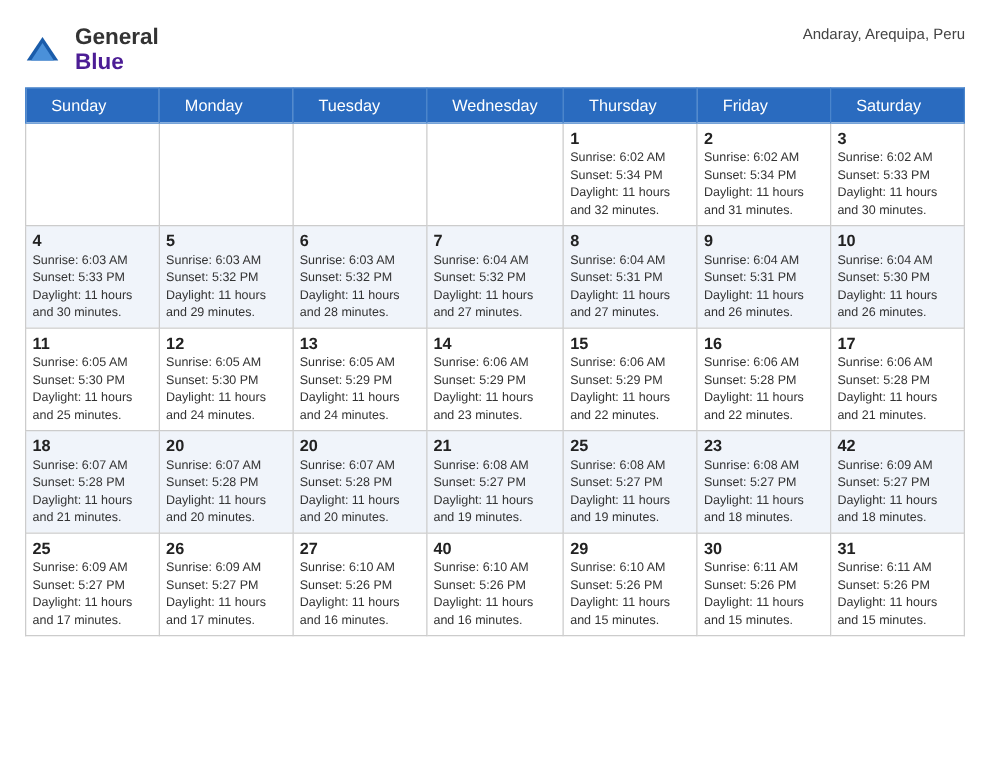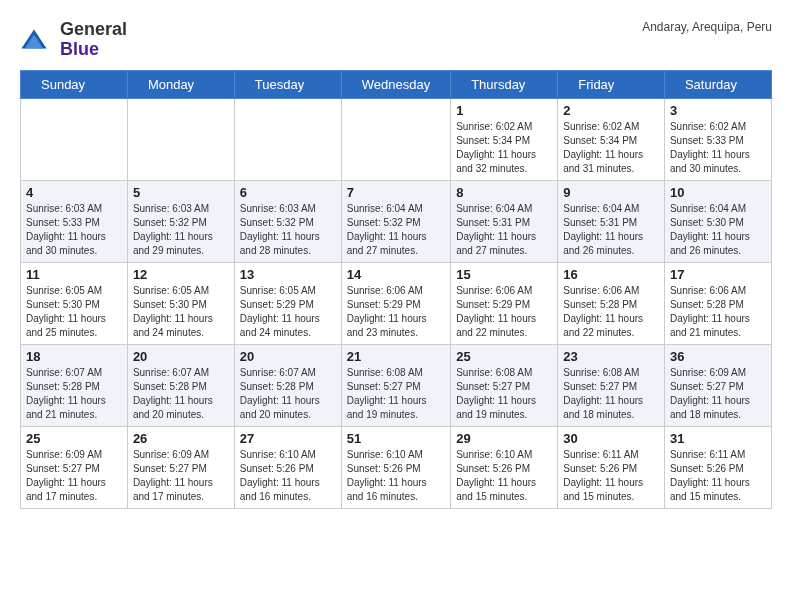--- a/index.html
+++ b/index.html
@@ -288,21 +288,21 @@
 and 19 minutes.</div>
         </td>
         <td>
           <span class="day-number">23</span>
           <div class="day-info" style="white-space: pre-line;">Sunrise: 6:08 AM
 Sunset: 5:27 PM
 Daylight: 11 hours
 and 18 minutes.</div>
         </td>
         <td>
-          <span class="day-number">36</span>
+          <span class="day-number">42</span>
           <div class="day-info" style="white-space: pre-line;">Sunrise: 6:09 AM
 Sunset: 5:27 PM
 Daylight: 11 hours
 and 18 minutes.</div>
         </td>
       </tr>
       <tr>
         <td>
           <span class="day-number">25</span>
           <div class="day-info" style="white-space: pre-line;">Sunrise: 6:09 AM
@@ -318,21 +318,21 @@
 and 17 minutes.</div>
         </td>
         <td>
           <span class="day-number">27</span>
           <div class="day-info" style="white-space: pre-line;">Sunrise: 6:10 AM
 Sunset: 5:26 PM
 Daylight: 11 hours
 and 16 minutes.</div>
         </td>
         <td>
-          <span class="day-number">51</span>
+          <span class="day-number">40</span>
           <div class="day-info" style="white-space: pre-line;">Sunrise: 6:10 AM
 Sunset: 5:26 PM
 Daylight: 11 hours
 and 16 minutes.</div>
         </td>
         <td>
           <span class="day-number">29</span>
           <div class="day-info" style="white-space: pre-line;">Sunrise: 6:10 AM
 Sunset: 5:26 PM
 Daylight: 11 hours

